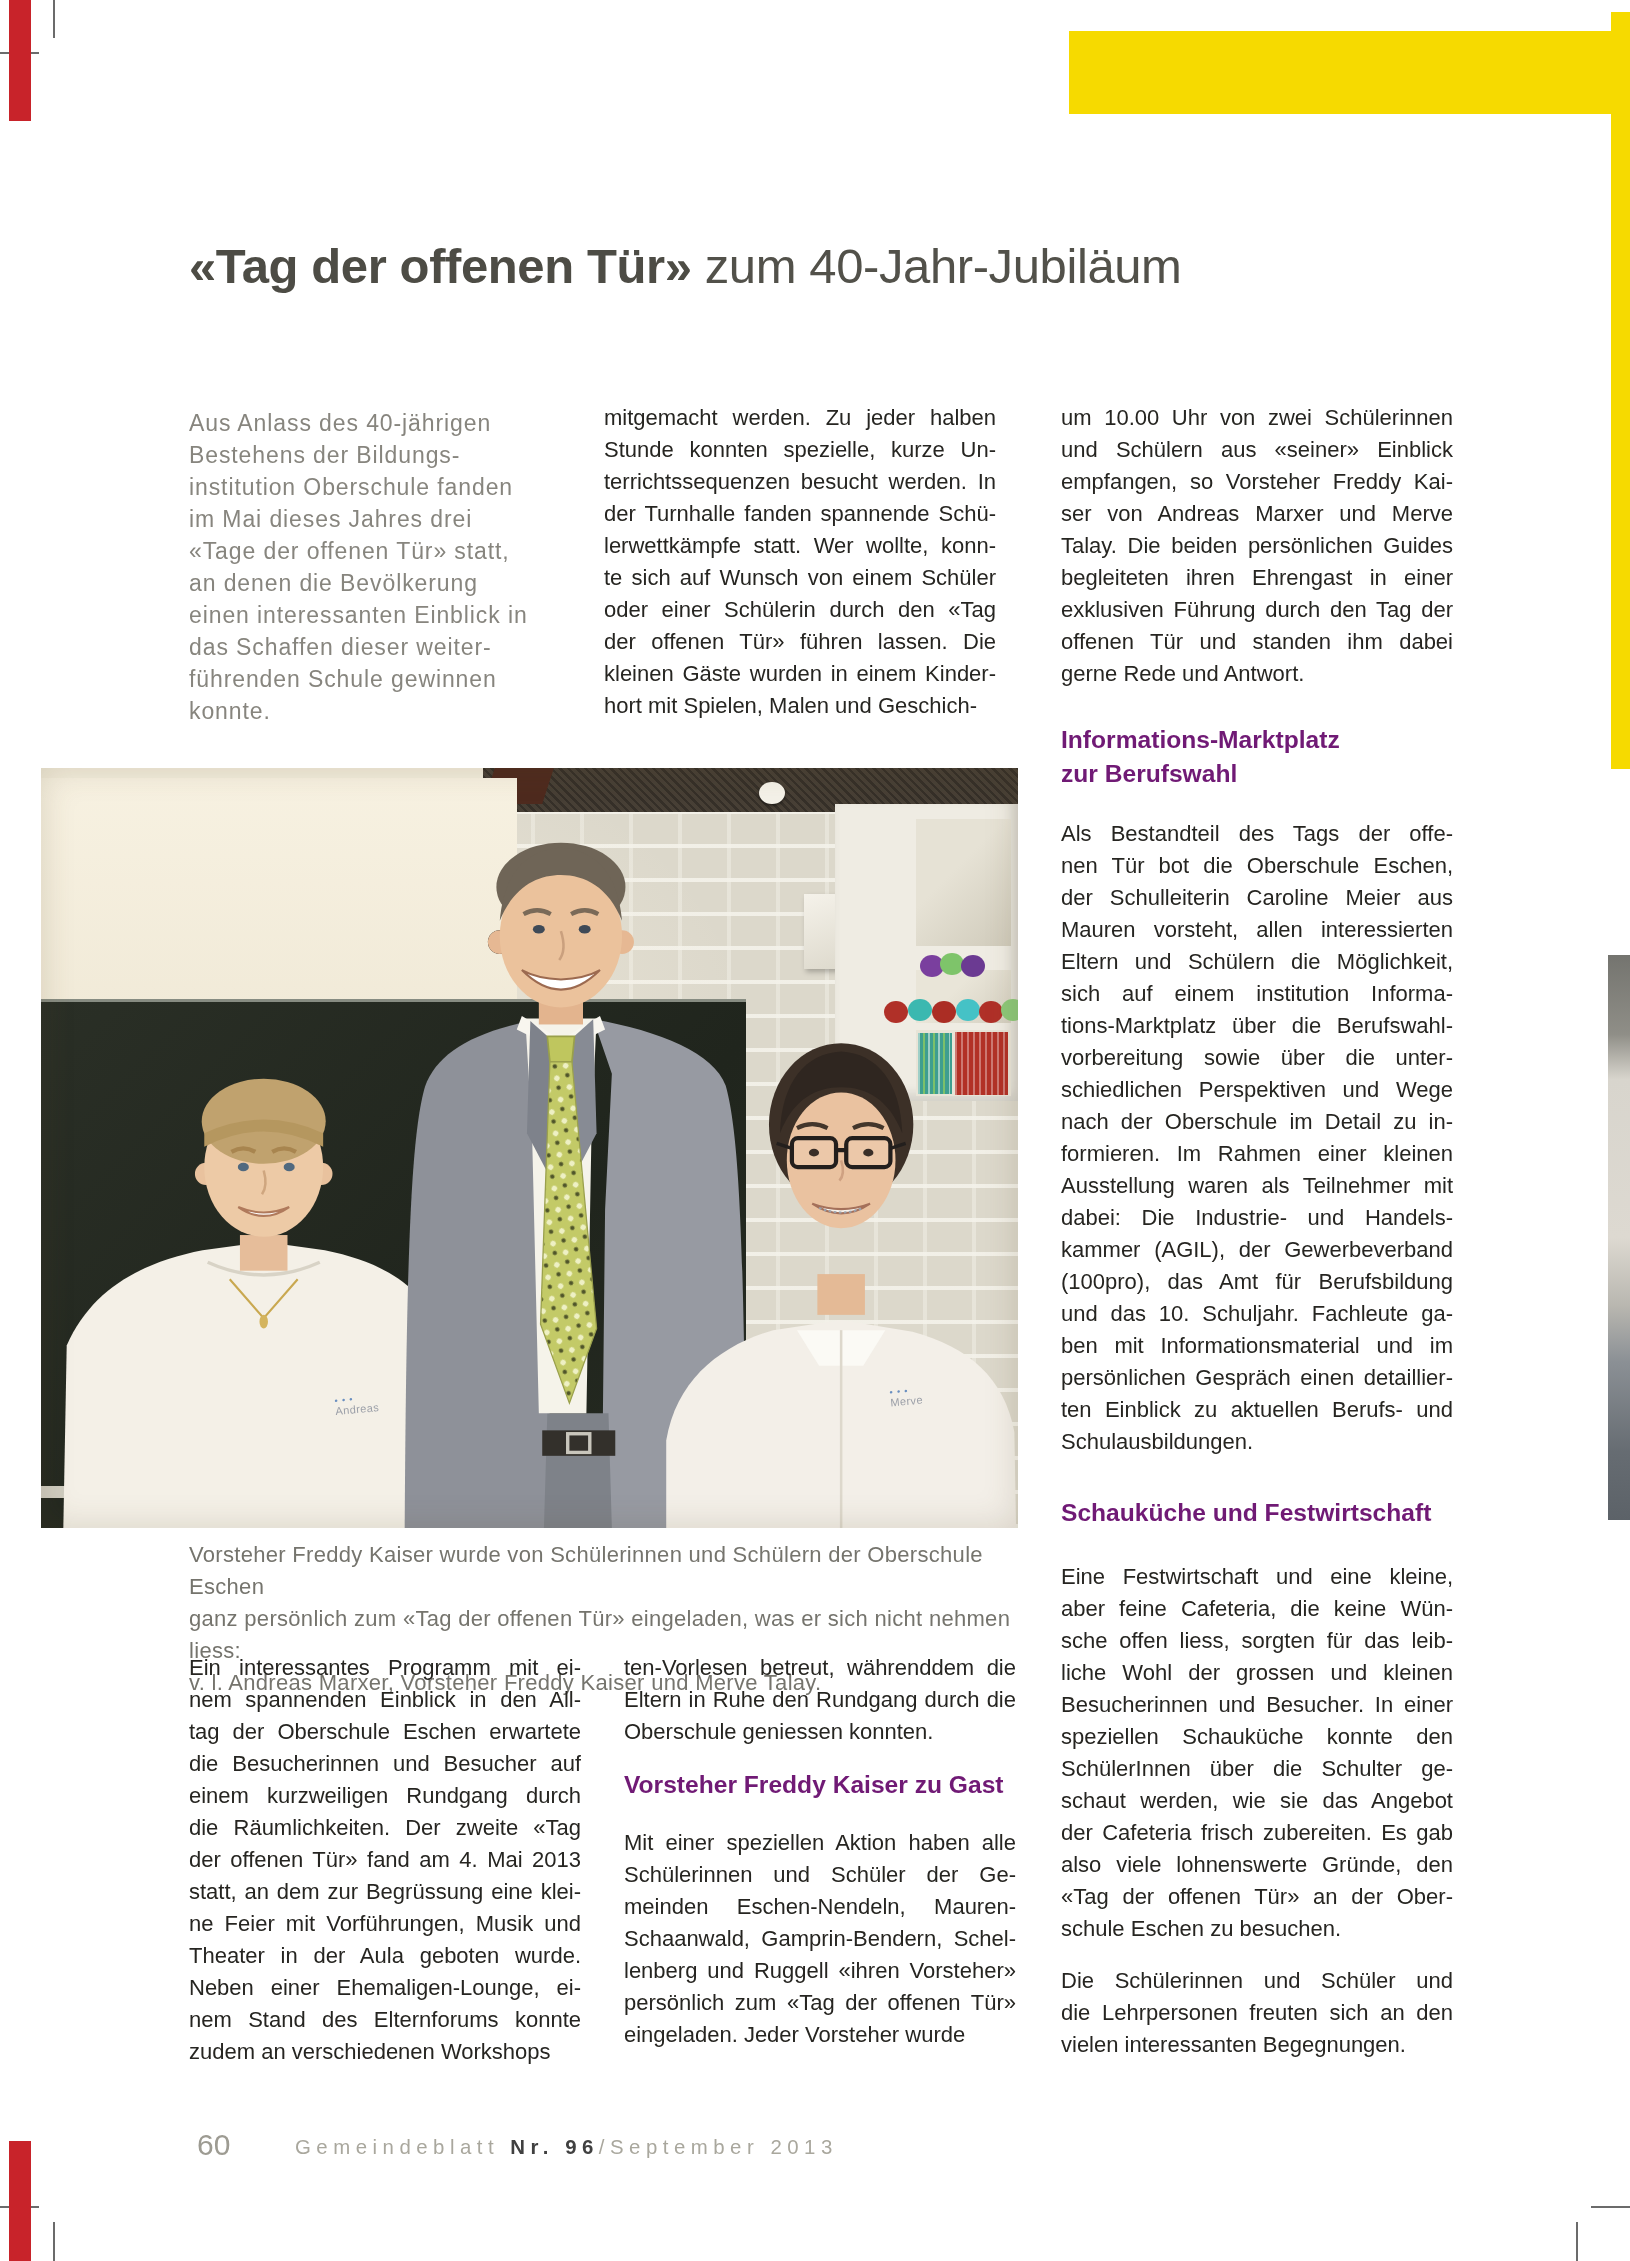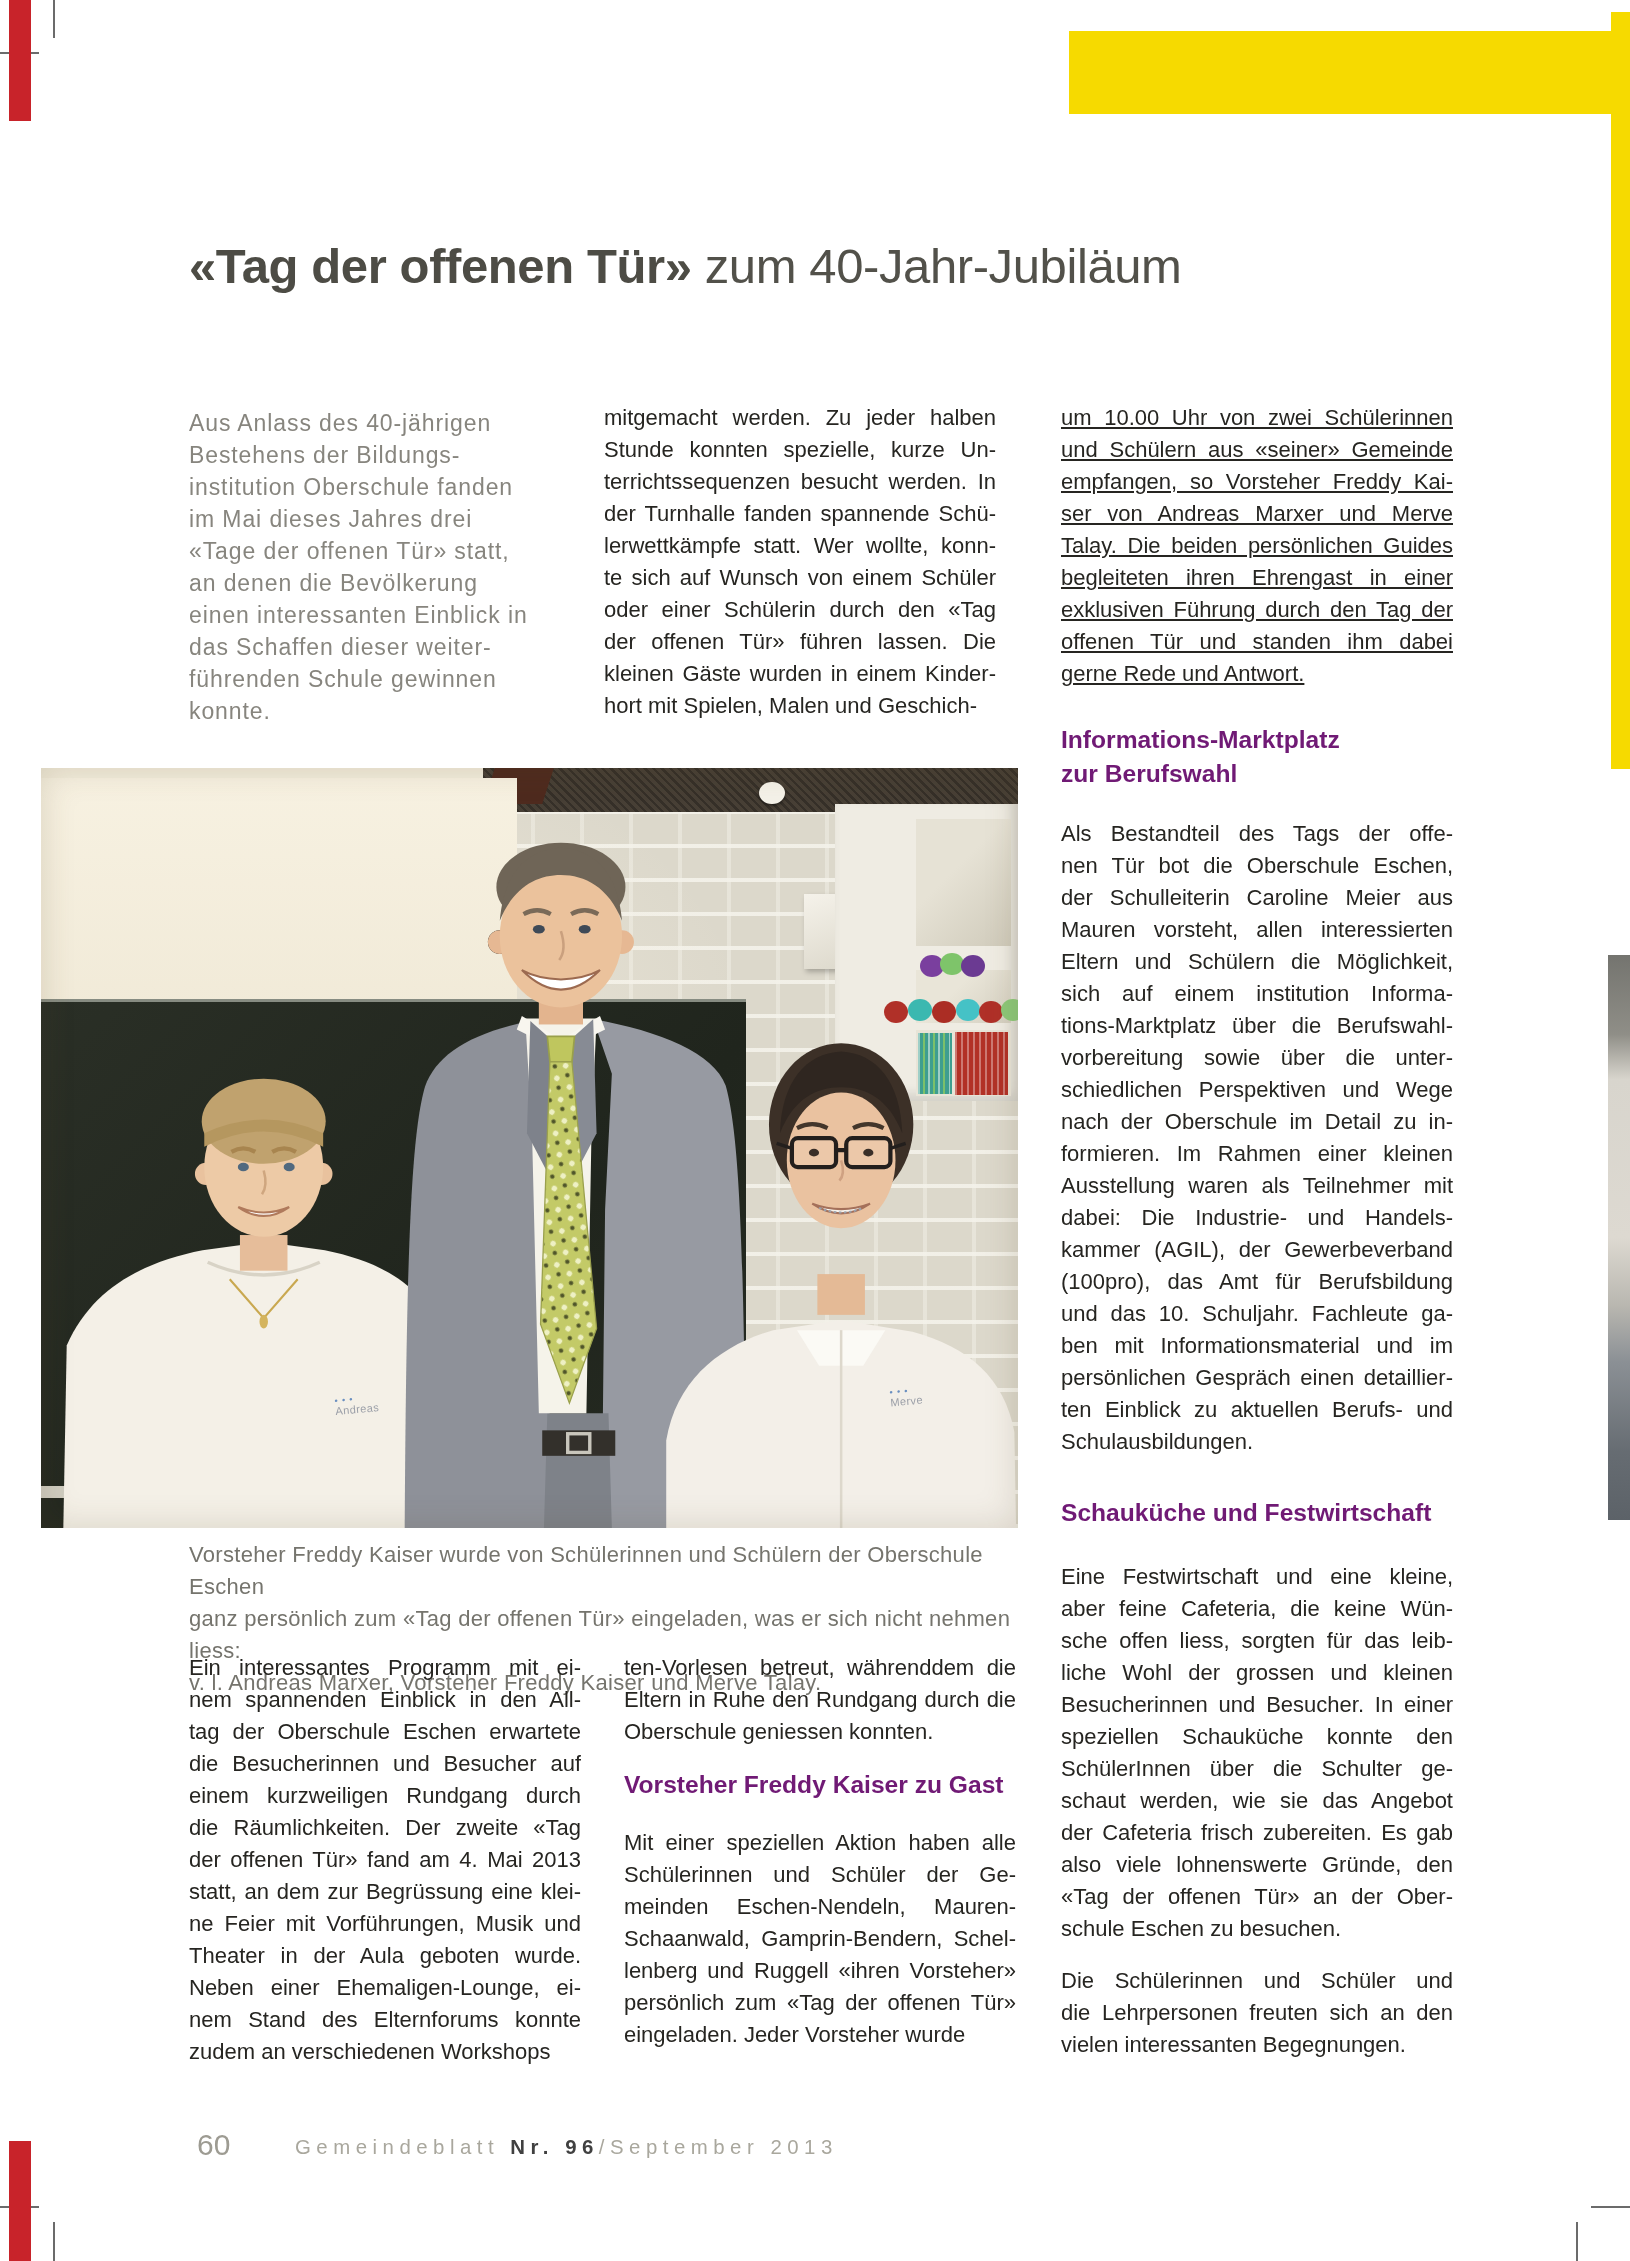--- a/index.html
+++ b/index.html
@@ -130,23 +130,23 @@
       <div class="jline">terrichtssequenzen besucht werden. In</div>
       <div class="jline">der Turnhalle fanden spannende Schü-</div>
       <div class="jline">lerwettkämpfe statt. Wer wollte, konn-</div>
       <div class="jline">te sich auf Wunsch von einem Schüler</div>
       <div class="jline">oder einer Schülerin durch den «Tag</div>
       <div class="jline">der offenen Tür» führen lassen. Die</div>
       <div class="jline">kleinen Gäste wurden in einem Kinder-</div>
       <div class="jline last">hort mit Spielen, Malen und Geschich-</div>
     </div>
 
-  <div class="col" style="left:1061px;top:402px;text-decoration:underline;">
+  <div class="col" style="left:1061px;top:402px;">
       <div class="jline">um 10.00 Uhr von zwei Schülerinnen</div>
-      <div class="jline">und Schülern aus «seiner» Gemeinde</div>
+      <div class="jline">und Schülern aus «seiner» Einblick</div>
       <div class="jline">empfangen, so Vorsteher Freddy Kai-</div>
       <div class="jline">ser von Andreas Marxer und Merve</div>
       <div class="jline">Talay. Die beiden persönlichen Guides</div>
       <div class="jline">begleiteten ihren Ehrengast in einer</div>
       <div class="jline">exklusiven Führung durch den Tag der</div>
       <div class="jline">offenen Tür und standen ihm dabei</div>
       <div class="jline last">gerne Rede und Antwort.</div>
     </div>
   <div class="bodyhead" style="left:1061px;top:723px;">Informations-Marktplatz
 zur Berufswahl</div>

